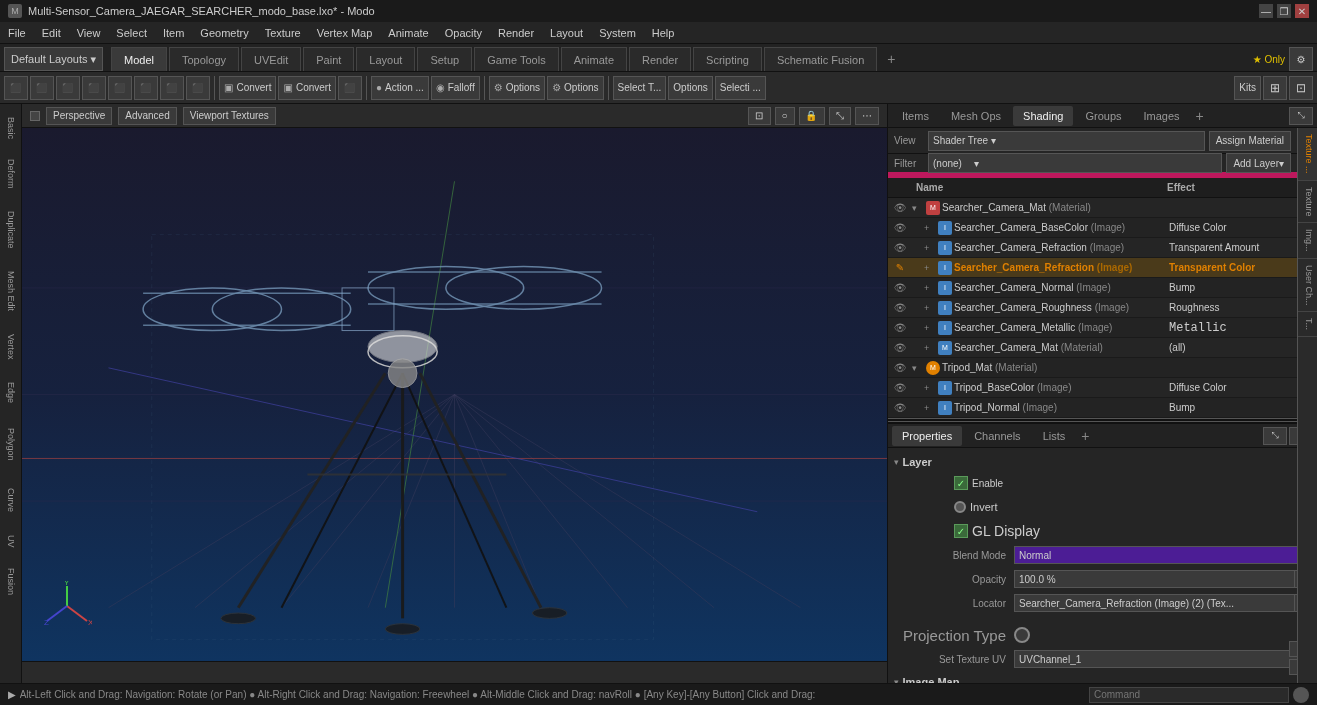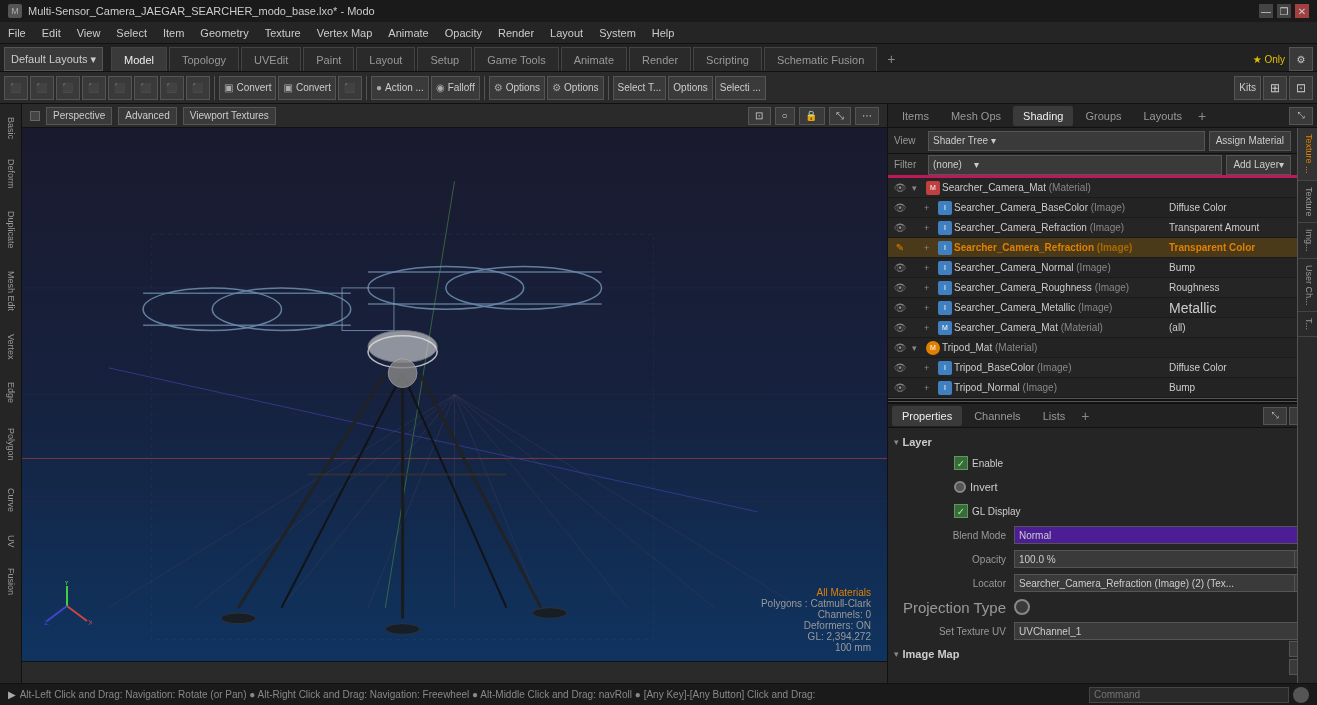--- a/index.html
+++ b/index.html
@@ -309,73 +309,71 @@
         <svg width="50" height="50">
           <line x1="25" y1="25" x2="45" y2="40" stroke="#cc4444" stroke-width="2"></line>
           <line x1="25" y1="25" x2="25" y2="5" stroke="#44cc44" stroke-width="2"></line>
           <line x1="25" y1="25" x2="5" y2="40" stroke="#4444cc" stroke-width="2"></line>
           <text x="46" y="44" font-size="8" fill="#cc4444">X</text>
           <text x="22" y="4" font-size="8" fill="#44cc44">Y</text>
           <text x="2" y="44" font-size="8" fill="#4444cc">Z</text>
         </svg>
       </div>
 
-      <div id="viewport-info" style="position:absolute; bottom:4px; right:8px; text-align:right; font-size:10px; color:#999;">
-        <div style="color:#e08000;">All Materials</div>
-        <div>Polygons : Catmull-Clark</div>
-        <div>Channels: 0</div>
-        <div>Deformers: ON</div>
-        <div>GL: 2,394,272</div>
-        <div>100 mm</div>
-      </div>
     </div>
 
     <div style="height:22px; background:#2a2a2a; display:flex; align-items:center; padding:0 8px; font-size:10px; color:#888; border-top:1px solid #111;">
     </div>
   </div>
 
   <div id="right-panel" style="width:430px; background:#2a2a2a; display:flex; flex-direction:column; border-left:1px solid #111; position:relative;">
 
     <div id="panel-tabs" style="height:24px; background:#222; display:flex; align-items:center; padding:0 4px; gap:2px; border-bottom:1px solid #111;">
       <div class="panel-tab">Items</div>
       <div class="panel-tab">Mesh Ops</div>
       <div class="panel-tab active">Shading</div>
       <div class="panel-tab">Groups</div>
-      <div class="panel-tab">Layouts</div>
+      <div class="panel-tab">Images</div>
       <div class="panel-tab-add">+</div>
       <div style="margin-left:auto; display:flex; gap:2px;">
         <div class="tb-btn" style="height:18px; width:18px; font-size:9px;">⤡</div>
       </div>
     </div>
 
     <div style="height:26px; background:#252525; display:flex; align-items:center; padding:0 6px; gap:4px; border-bottom:1px solid #111;">
       <span style="font-size:10px; color:#999; width:30px;">View</span>
       <div class="pt-dropdown" style="flex:1;">
         <span>Shader Tree</span>
         <span>▾</span>
       </div>
       <div class="pt-btn">
         <span>Assign Material</span>
       </div>
       <div style="width:16px; height:16px; display:flex; align-items:center; justify-content:center; color:#888; cursor:pointer;">⚙</div>
     </div>
 
-    <div style="height:24px; background:#252525; display:flex; align-items:center; padding:0 6px; gap:4px; border-bottom:3px solid #be185d;">
+    <div style="height:24px; background:#252525; display:flex; align-items:center; padding:0 6px; gap:4px; border-bottom:6px solid #be185d;">
       <span style="font-size:10px; color:#999; width:30px;">Filter</span>
       <div class="pt-dropdown" style="flex:1;gap:12px;">
         <span>(none)</span>
         <span>▾</span>
       </div>
       <div class="pt-btn">
         <span>Add Layer</span>
         <span>▾</span>
       </div>
       <div style="width:16px; height:16px; display:flex; align-items:center; justify-content:center; color:#888; cursor:pointer;">—</div>
     </div>
 
+    <div style="height:20px; background:#1e1e1e; display:flex; align-items:center; padding:0 4px; border-bottom:1px solid #111;">
+      <div style="width:20px;"></div>
+      <div style="flex:1; font-size:10px; color:#aaa; font-weight:bold; padding:0 4px;">Name</div>
+      <div style="width:130px; font-size:10px; color:#aaa; font-weight:bold;">Effect</div>
+      <div style="width:16px;"></div>
+    </div>
 
     <div id="shader-list" style="flex:1; overflow-y:auto; max-height:220px; background:#252525;">
 
       <div class="shader-row" style="height:20px; display:flex; align-items:center; border-bottom:1px solid #1a1a1a; padding:0 2px;">
         <div style="width:20px; height:20px; display:flex; align-items:center; justify-content:center; color:#888; font-size:10px; cursor:pointer;">👁</div>
         <div style="display:flex; align-items:center; gap:2px; flex:1; padding-left:2px;">
           <span style="width:12px; color:#888; font-size:9px;">▾</span>
           <div style="width:14px; height:14px; border-radius:2px; background:#c04040; display:flex; align-items:center; justify-content:center;">
               <span style="font-size:7px; color:#fff;">M</span>
             </div>
@@ -452,21 +450,21 @@
 
       <div class="shader-row" style="height:20px; display:flex; align-items:center; border-bottom:1px solid #1a1a1a; padding:0 2px; background:#232323;">
         <div style="width:20px; height:20px; display:flex; align-items:center; justify-content:center; color:#888; font-size:10px;">👁</div>
         <div style="display:flex; align-items:center; gap:2px; flex:1; padding-left:14px;">
           <span style="width:12px; color:#888; font-size:9px;">+</span>
           <div style="width:14px; height:14px; border-radius:2px; background:#4080c0; display:flex; align-items:center; justify-content:center;">
               <span style="font-size:7px; color:#fff;">I</span>
             </div>
           <span style="font-size:10px; color:#ccc; flex:1;">Searcher_Camera_Metallic <span style="color:#888;">(Image)</span></span>
         </div>
-        <div style="width:130px; font-size:14px; color:#ccc;">Metallic</div>
+        <div style="width:130px; font-size:12px; color:#ccc;font-family:Liberation Mono, monospace;">Metallic</div>
         <div style="width:16px; color:#888; font-size:9px; cursor:pointer;">▾</div>
       </div>
 
       <div class="shader-row" style="height:20px; display:flex; align-items:center; border-bottom:1px solid #1a1a1a; padding:0 2px;">
         <div style="width:20px; height:20px; display:flex; align-items:center; justify-content:center; color:#888; font-size:10px;">👁</div>
         <div style="display:flex; align-items:center; gap:2px; flex:1; padding-left:14px;">
           <span style="width:12px; color:#888; font-size:9px;">+</span>
           <div style="width:14px; height:14px; border-radius:2px; background:#4080c0; display:flex; align-items:center; justify-content:center;">
               <span style="font-size:7px; color:#fff;">M</span>
             </div>
@@ -548,42 +546,42 @@
 
         <div class="prop-row" style="height:22px; display:flex; align-items:center; margin-bottom:2px; padding-left:60px;">
           <div style="width:12px; height:12px; border-radius:50%; background:#555; border:2px solid #888; margin-right:4px;"></div>
           <span style="font-size:11px; color:#ccc;">Invert</span>
         </div>
 
         <div class="prop-row" style="height:22px; display:flex; align-items:center; margin-bottom:2px; padding-left:60px;">
           <div style="width:14px; height:14px; background:#3a6a3a; border:1px solid #5a9a5a; display:flex; align-items:center; justify-content:center; cursor:pointer; margin-right:4px;">
             <span style="color:#88ff88; font-size:10px;">✓</span>
           </div>
-          <span style="font-size:10px; color:#ccc;">GL Display</span>
+          <span style="font-size:14px; color:#ccc;">GL Display</span>
         </div>
 
         <div class="prop-row" style="height:22px; display:flex; align-items:center; margin-bottom:2px;">
           <span style="width:120px; font-size:10px; color:#999; text-align:right; padding-right:8px;">Blend Mode</span>
           <div style="flex:1; height:18px; background:#4c1d95; border:1px solid #555; display:flex; align-items:center; padding:0 4px; cursor:pointer;">
             <span style="font-size:10px; color:#ccc; flex:1;">Normal</span>
             <span style="color:#888; font-size:9px;">▾</span>
           </div>
         </div>
 
         <div class="prop-row" style="height:22px; display:flex; align-items:center; margin-bottom:2px;">
           <span style="width:120px; font-size:10px; color:#999; text-align:right; padding-right:8px;">Opacity</span>
           <div style="flex:1; height:18px; background:#3a3a3a; border:1px solid #555; display:flex; align-items:center; padding:0 4px;">
             <span style="font-size:10px; color:#ccc;">100.0 %</span>
           </div>
           <div style="width:16px; height:18px; background:#3a3a3a; border:1px solid #555; border-left:none; display:flex; align-items:center; justify-content:center; cursor:pointer;">
             <span style="font-size:8px; color:#888;">◉</span>
           </div>
         </div>
 
-        <div class="prop-row" style="height:22px; display:flex; align-items:center; margin-bottom:2px;">
+        <div class="prop-row" style="height:22px; display:flex; align-items:center; margin-bottom:10px;">
           <span style="width:120px; font-size:10px; color:#999; text-align:right; padding-right:8px;">Locator</span>
           <div style="flex:1; height:18px; background:#3a3a3a; border:1px solid #555; display:flex; align-items:center; padding:0 4px; overflow:hidden;">
             <span style="font-size:10px; color:#ccc; white-space:nowrap; overflow:hidden; text-overflow:ellipsis;">Searcher_Camera_Refraction (Image) (2) (Tex...</span>
           </div>
           <div style="width:16px; height:18px; background:#3a3a3a; border:1px solid #555; border-left:none; display:flex; align-items:center; justify-content:center; cursor:pointer;">
             <span style="font-size:8px; color:#888;">▾</span>
           </div>
         </div>
 
         <div class="prop-row" style="height:22px; display:flex; align-items:center; margin-bottom:2px;">

